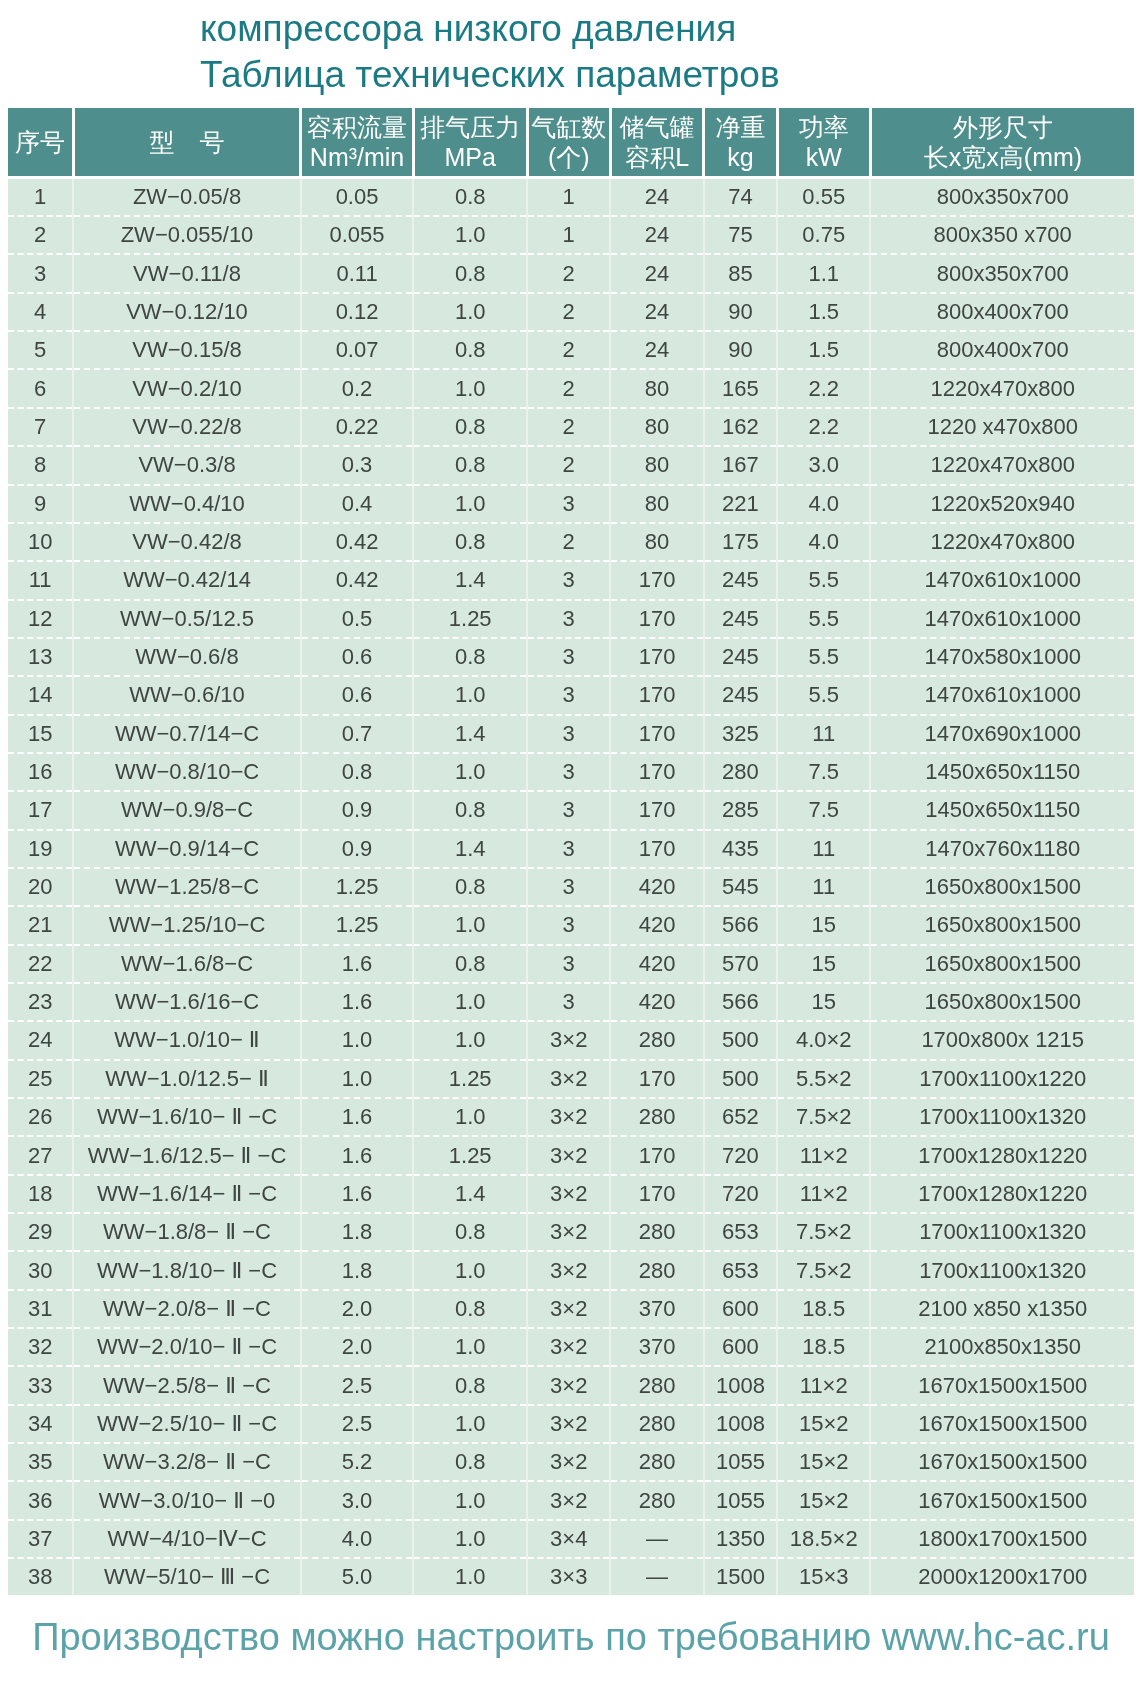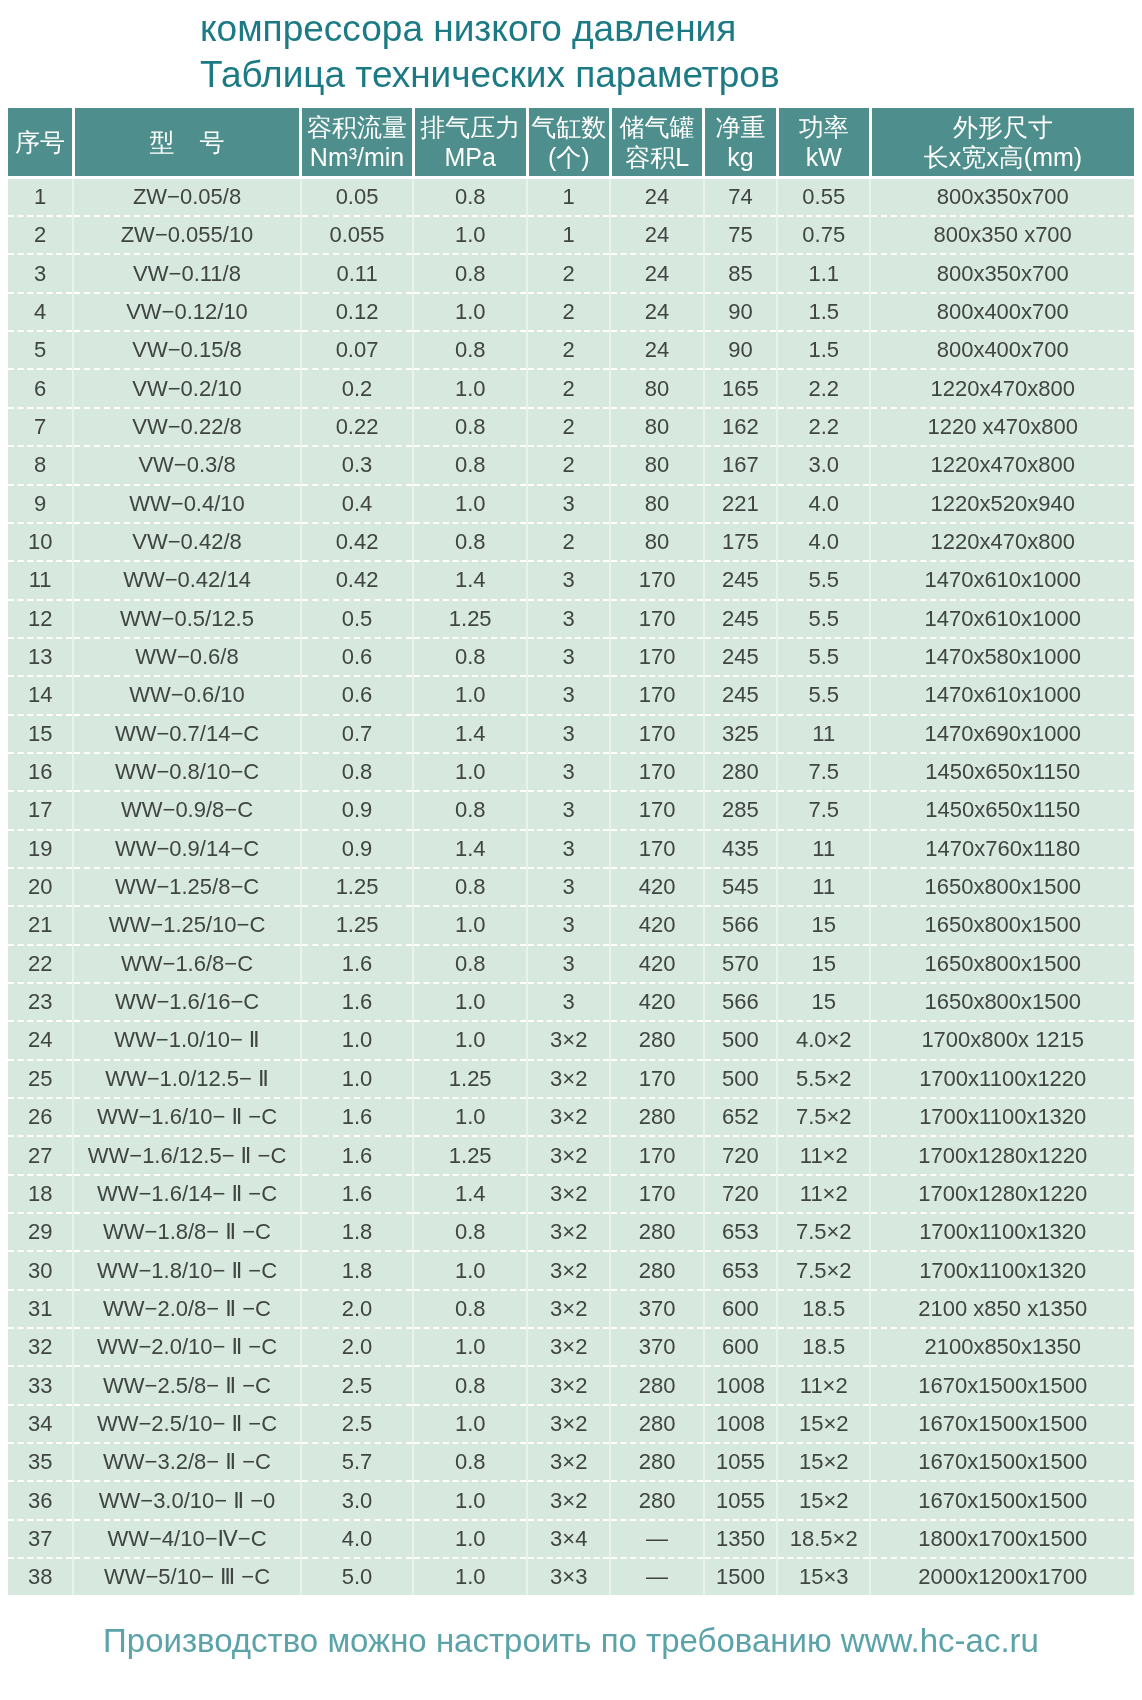--- a/index.html
+++ b/index.html
@@ -38,21 +38,21 @@
     background:var(--row-bg);color:var(--cell-color);
     font-size:22px;text-align:center;vertical-align:middle;
     height:36.35px;padding:0;
     border-left:2px solid #e9f2ec;
     border-top:2px dashed #ffffff;
   }
   tbody td:first-child{border-left:none;}
   tbody tr:first-child td{border-top:3px solid #ffffff;}
   .footer{
     text-align:center;color:var(--footer-color);
-    font-size:33px;margin-top:27px;font-weight:400;
+    font-size:38px;margin-top:21px;font-weight:400;
   }
 </style>
 </head>
 <body>
 
 <div class="title">
   <div>компрессора низкого давления</div>
   <div>Таблица технических параметров</div>
 </div>
 
@@ -466,21 +466,21 @@
         <td>1.0</td>
         <td>3×2</td>
         <td>280</td>
         <td>1008</td>
         <td>15×2</td>
         <td>1670x1500x1500</td>
       </tr>
       <tr>
         <td>35</td>
         <td>WW−3.2/8− Ⅱ −C</td>
-        <td>5.7</td>
+        <td>5.2</td>
         <td>0.8</td>
         <td>3×2</td>
         <td>280</td>
         <td>1055</td>
         <td>15×2</td>
         <td>1670x1500x1500</td>
       </tr>
       <tr>
         <td>36</td>
         <td>WW−3.0/10− Ⅱ −0</td>

